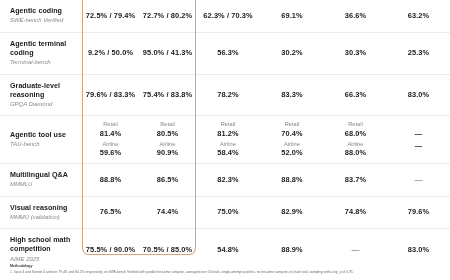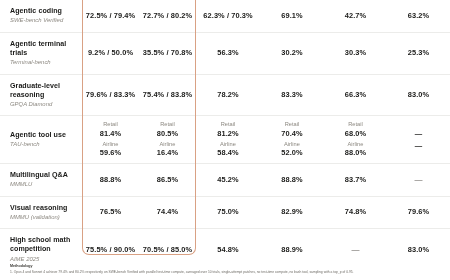--- a/index.html
+++ b/index.html
@@ -166,31 +166,31 @@
 
       <tr>
         <td class="label-cell">
           <div class="bench-name">Agentic coding</div>
           <div class="bench-sub">SWE-bench Verified</div>
         </td>
         <td class="val-cell">72.5% / 79.4%</td>
         <td class="val-cell">72.7% / 80.2%</td>
         <td class="val-cell">62.3% / 70.3%</td>
         <td class="val-cell">69.1%</td>
-        <td class="val-cell">42.7%</td>
+        <td class="val-cell">36.6%</td>
         <td class="val-cell">63.2%</td>
       </tr>
 
       <tr>
         <td class="label-cell">
-          <div class="bench-name">Agentic terminal trials</div>
+          <div class="bench-name">Agentic terminal coding</div>
           <div class="bench-sub">Terminal-bench</div>
         </td>
         <td class="val-cell">9.2% / 50.0%</td>
-        <td class="val-cell">35.5% / 70.8%</td>
+        <td class="val-cell">95.0% / 41.3%</td>
         <td class="val-cell">56.3%</td>
         <td class="val-cell">30.2%</td>
         <td class="val-cell">30.3%</td>
         <td class="val-cell">25.3%</td>
       </tr>
 
       <tr>
         <td class="label-cell">
           <div class="bench-name">Graduate-level reasoning</div>
           <div class="bench-sub">GPQA Diamond</div>
@@ -218,21 +218,21 @@
             <div class="split-val">59.6%</div>
           </div>
         </td>
         <td class="split-cell">
           <div class="split-group">
             <div class="split-tag">Retail</div>
             <div class="split-val">80.5%</div>
           </div>
           <div class="split-group">
             <div class="split-tag">Airline</div>
-            <div class="split-val">16.4%</div>
+            <div class="split-val">90.9%</div>
           </div>
         </td>
         <td class="split-cell">
           <div class="split-group">
             <div class="split-tag">Retail</div>
             <div class="split-val">81.2%</div>
           </div>
           <div class="split-group">
             <div class="split-tag">Airline</div>
             <div class="split-val">58.4%</div>
@@ -268,21 +268,21 @@
         </td>
       </tr>
 
       <tr>
         <td class="label-cell">
           <div class="bench-name">Multilingual Q&amp;A</div>
           <div class="bench-sub">MMMLU</div>
         </td>
         <td class="val-cell">88.8%</td>
         <td class="val-cell">86.5%</td>
-        <td class="val-cell">45.2%</td>
+        <td class="val-cell">82.3%</td>
         <td class="val-cell">88.8%</td>
         <td class="val-cell">83.7%</td>
         <td class="val-cell"><span class="dash">—</span></td>
       </tr>
 
       <tr>
         <td class="label-cell">
           <div class="bench-name">Visual reasoning</div>
           <div class="bench-sub">MMMU (validation)</div>
         </td>

